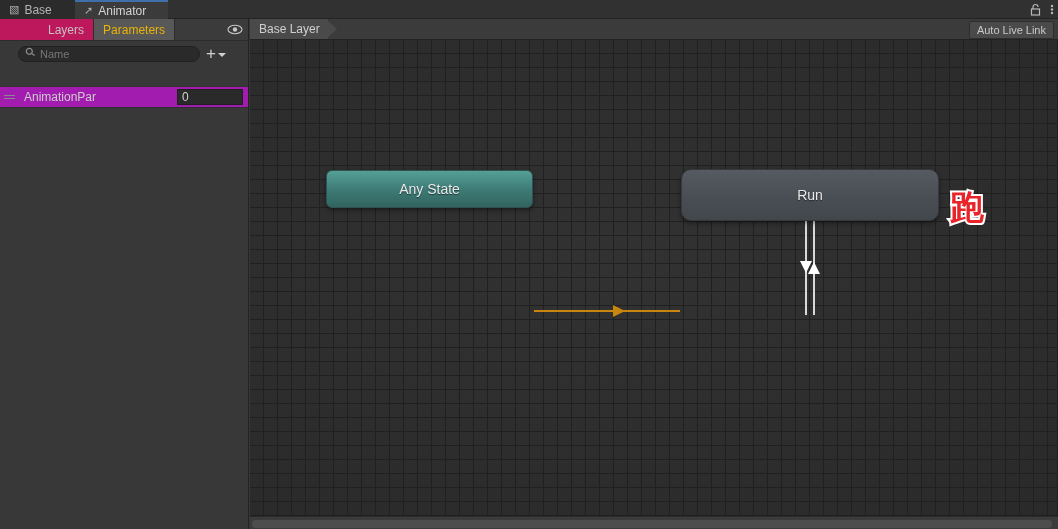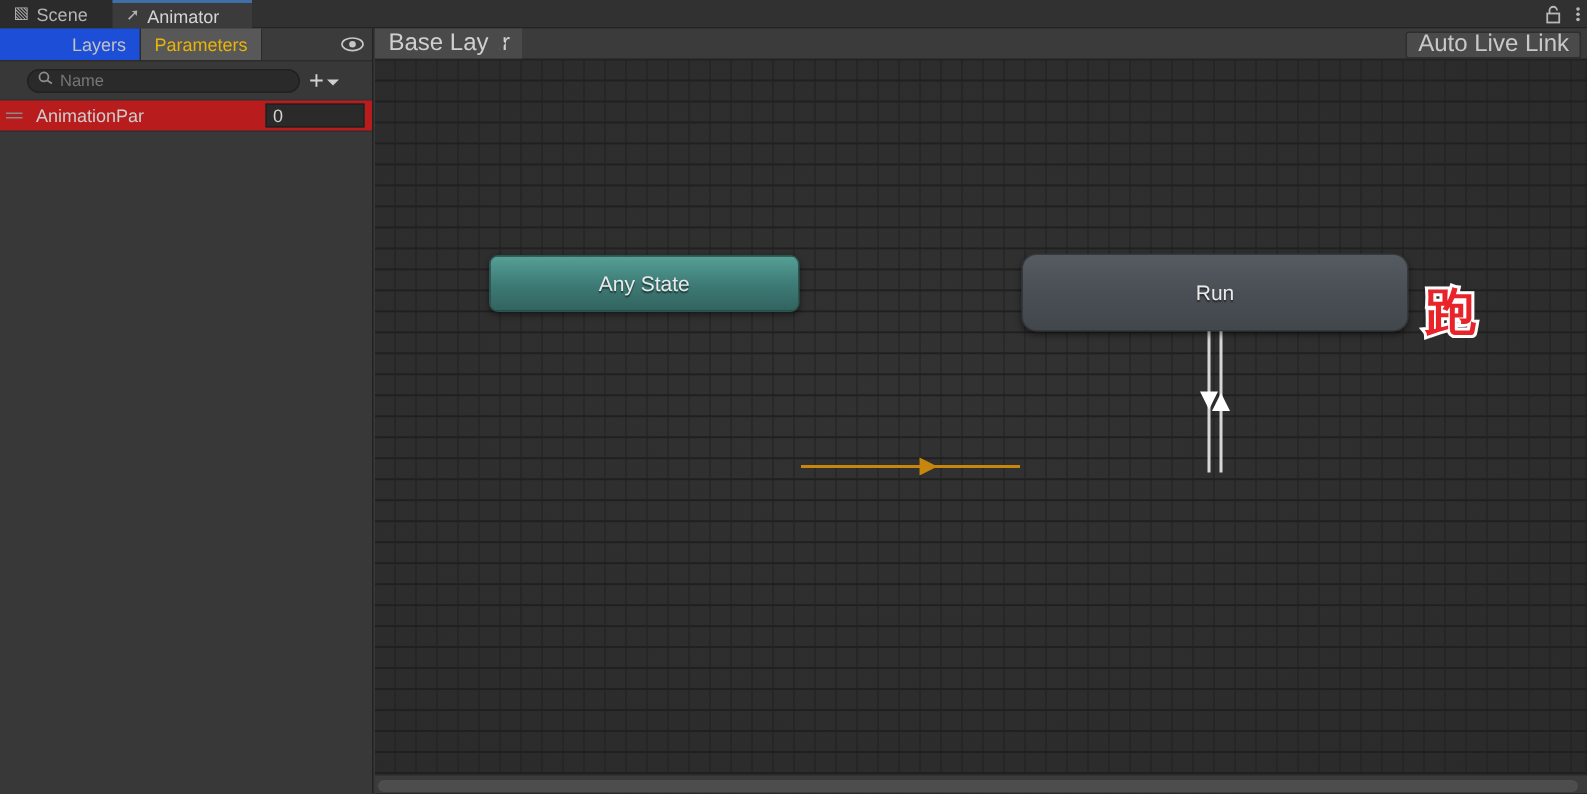--- a/index.html
+++ b/index.html
@@ -84,21 +84,21 @@
   .subtab {
     display: flex;
     align-items: center;
     padding: 0 9px;
     font-size: 12px;
     color: #c2c2c2;
     cursor: default;
     user-select: none;
     border-right: 1px solid #2c2c2c;
   }
-  .subtab.off { background: #1d4ed8; padding-left: 48px; }
+  .subtab.off { background: #be185d; padding-left: 48px; }
   .subtab.on  { background: #585858; color: #eab308; }
   .eyebtn {
     position: absolute;
     right: 4px; top: 3px;
     width: 18px; height: 15px;
     display: flex; align-items: center; justify-content: center;
     cursor: default;
   }
 
   .searchrow {
@@ -136,28 +136,29 @@
   }
   .plusglyph {
     font-size: 17px;
     line-height: 13px;
     color: #d0d0d0;
     font-weight: 300;
   }
 
   .paramrow {
     height: 22px;
-    background: #b91c1c;
+    background: #a21caf;
     border-top: 1px solid #333;
     border-bottom: 1px solid #2f2f2f;
     display: flex;
     align-items: center;
     padding: 0 5px 0 4px;
     box-sizing: border-box;
     cursor: default;
+    margin-top: 20px;
   }
   .draghandle {
     width: 14px; height: 10px;
     display: flex; flex-direction: column; justify-content: center; gap: 2px;
     margin-right: 3px;
   }
   .draghandle i { display:block; height: 1px; background: #8a8a8a; width: 11px; }
   .pname {
     flex: 1;
     font-size: 12px;
@@ -195,21 +196,21 @@
   }
   .crumb {
     position: absolute;
     left: 0; top: 0;
     height: 20px;
     display: flex;
     align-items: center;
     padding: 0 8px 0 9px;
     background: #4a4a4a;
     color: #d0d0d0;
-    font-size: 16px;
+    font-size: 12px;
     cursor: default;
     user-select: none;
   }
   .crumbarrow {
     position: absolute;
     left: 76px; top: 0;
     width: 0; height: 0;
     border-top: 10px solid transparent;
     border-bottom: 10px solid transparent;
     border-left: 11px solid #4a4a4a;
@@ -217,21 +218,21 @@
   .autolivelink {
     position: absolute;
     right: 4px; top: 2px;
     height: 16px;
     padding: 0 7px;
     background: #4a4a4a;
     border: 1px solid #2e2e2e;
     border-radius: 2px;
     display: flex;
     align-items: center;
-    font-size: 16px;
+    font-size: 11px;
     color: #c8c8c8;
     cursor: default;
     user-select: none;
   }
 
   .canvas {
     position: absolute;
     left: 0; top: 21px;
     width: 808px; height: 489px;
     overflow: hidden;
@@ -325,21 +326,21 @@
   }
 </style>
 </head>
 <body>
 
 <div id="app">
 
   <div class="tabstrip">
     <div class="tab inactive" style="left:0; width:75px;">
       <span class="ticon">▧</span>
-      <span>Scene</span>
+      <span>Base</span>
     </div>
     <div class="tab active" style="left:75px; width:93px;">
       <span class="ticon">➚</span>
       <span>Animator</span>
     </div>
 
     <div class="winbtns">
       <span>
         <svg width="11" height="13" viewBox="0 0 11 13">
           <path d="M3 6 V4 a2.5 2.5 0 0 1 5 0" fill="none" stroke="#b8b8b8" stroke-width="1.2"></path>

